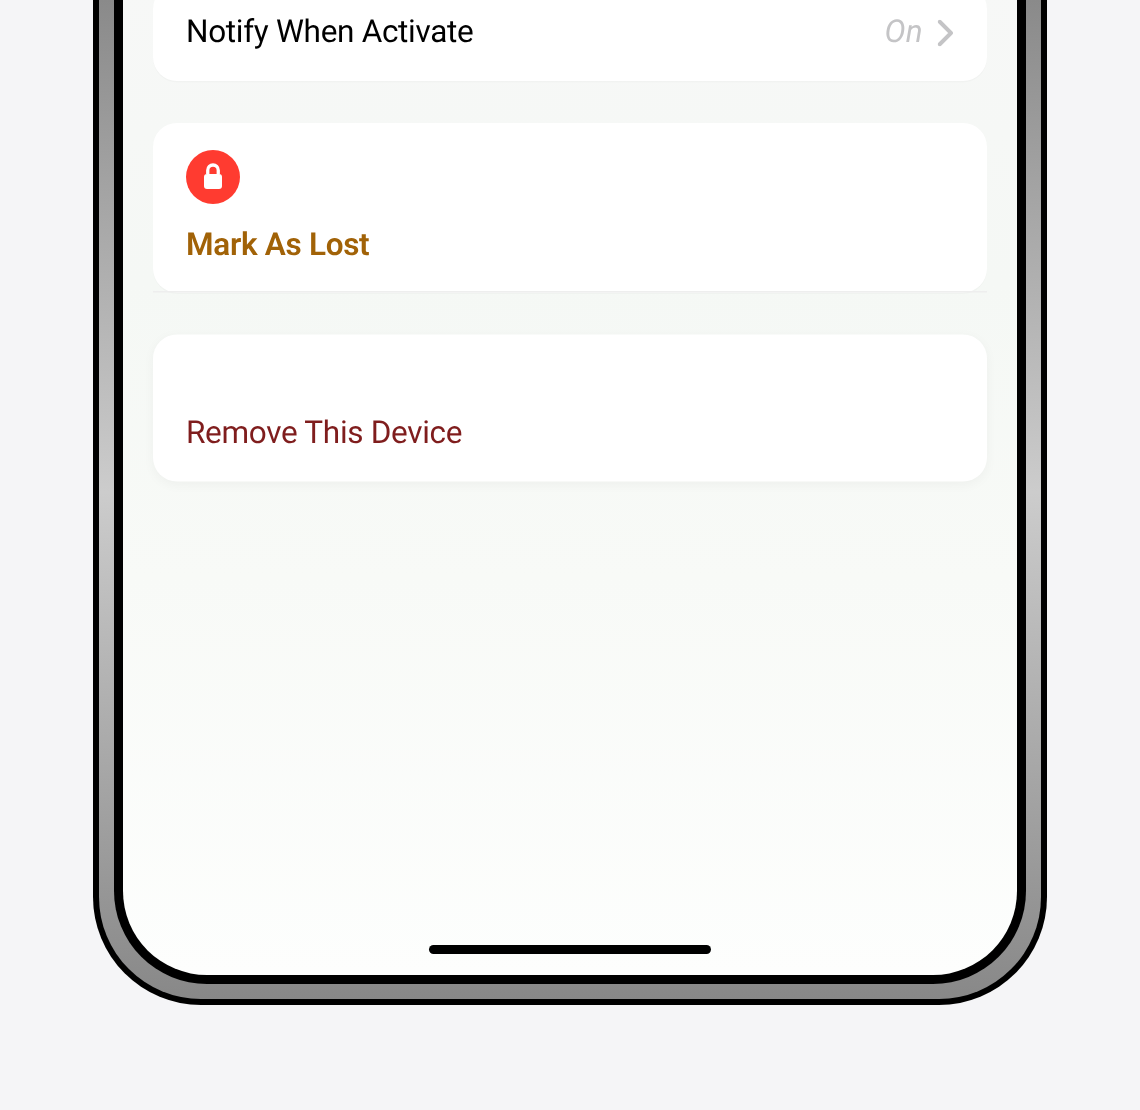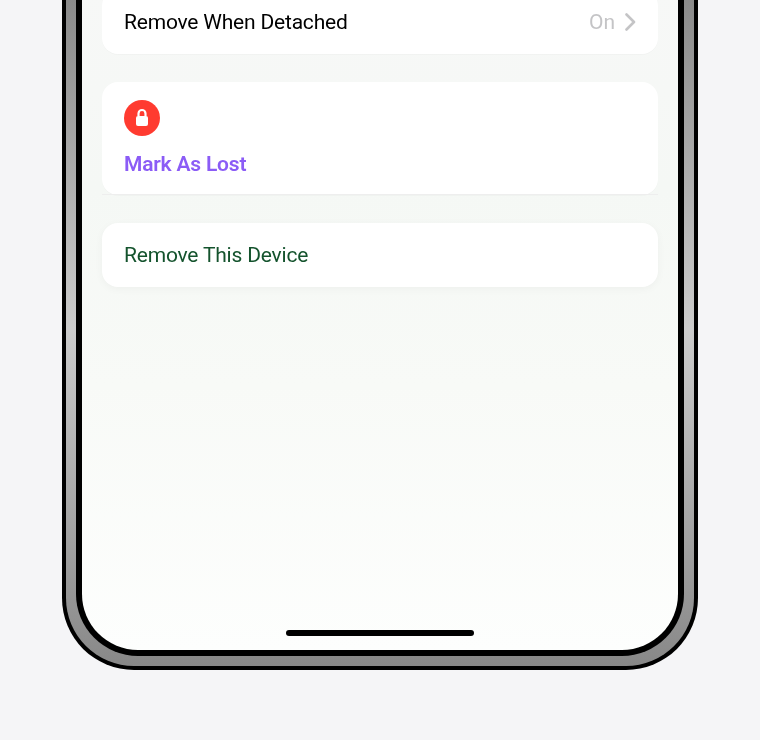--- a/index.html
+++ b/index.html
@@ -79,20 +79,21 @@
       flex: 1;
       font-size: 21px;
       color: #000;
       letter-spacing: -0.2px;
     }
     
     .row-value {
       font-size: 21px;
       color: #c4c4c6;
       margin-right: 10px;
+      font-style: italic;
     }
     
     .chevron {
       color: #c4c4c6;
       display: flex;
       align-items: center;
     }
     
     .lost-header {
       padding: 18px 22px 18px 22px;
@@ -106,21 +107,21 @@
       background: #ff3b30;
       display: flex;
       align-items: center;
       justify-content: center;
       margin-bottom: 16px;
     }
     
     .lost-title {
       font-size: 21px;
       font-weight: 600;
-      color: #8b5cf6;
+      color: #a16207;
       letter-spacing: -0.2px;
       margin-top: 12px;
     }
     
     .activate-row {
       padding: 20px 22px;
     }
     
     .activate-text {
       font-size: 21px;
@@ -130,22 +131,23 @@
     
     .remove-card {
       background: #ffffff;
       border-radius: 16px;
       padding: 20px 22px;
       box-shadow: 0 2px 8px rgba(0,0,0,0.04);
     }
     
     .remove-text {
       font-size: 21px;
-      color: #14532d;
+      color: #7f1d1d;
       letter-spacing: -0.2px;
+      margin-top: 34px;
     }
     
     .home-indicator {
       position: absolute;
       bottom: 14px;
       left: 50%;
       transform: translateX(-50%);
       width: 188px;
       height: 6px;
       background: #000;
@@ -154,21 +156,21 @@
   </style>
 </head>
 <body>
 
 <div class="phone-frame">
   <div class="phone-inner">
     <div class="screen">
 
       <div class="card">
         <div class="row">
-          <div class="row-label">Remove When Detached</div>
+          <div class="row-label">Notify When Activate</div>
           <div class="row-value">On</div>
           <div class="chevron">
             <svg width="11" height="18" viewBox="0 0 11 18" fill="none">
               <path d="M1.5 1.5L9 9L1.5 16.5" stroke="currentColor" stroke-width="2.6" stroke-linecap="round" stroke-linejoin="round"></path>
             </svg>
           </div>
         </div>
       </div>
 
       <div class="card">

